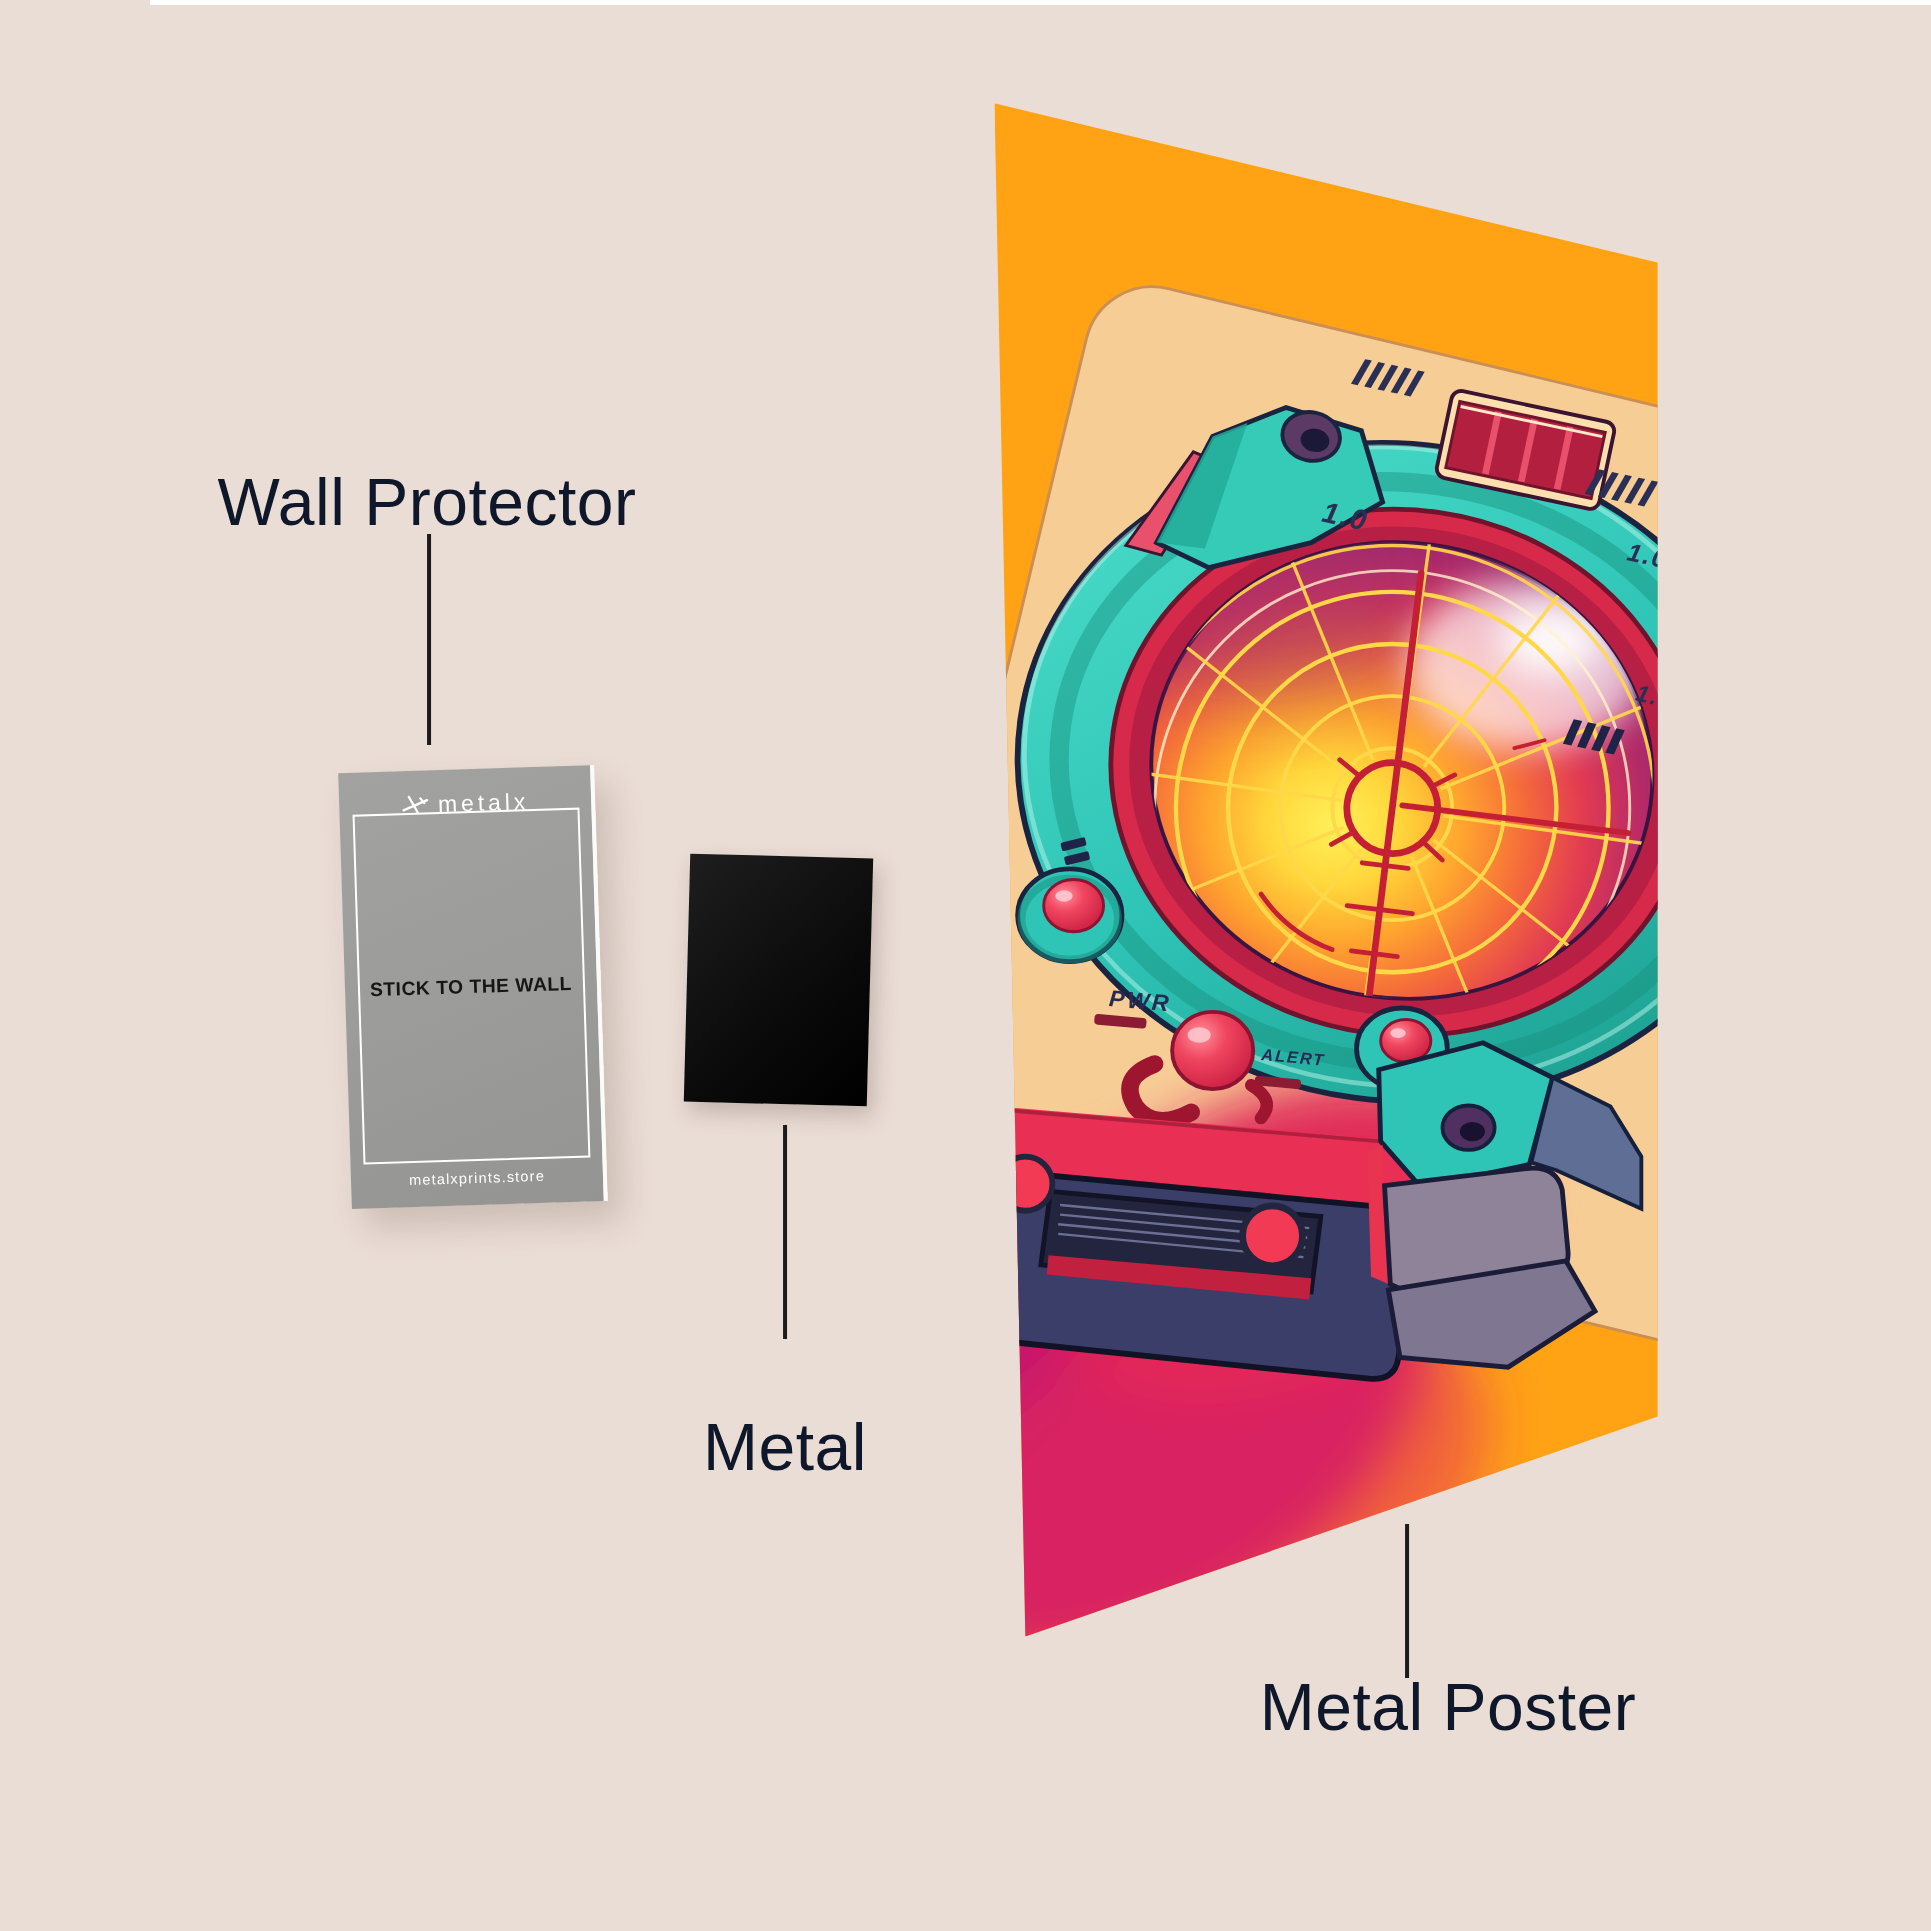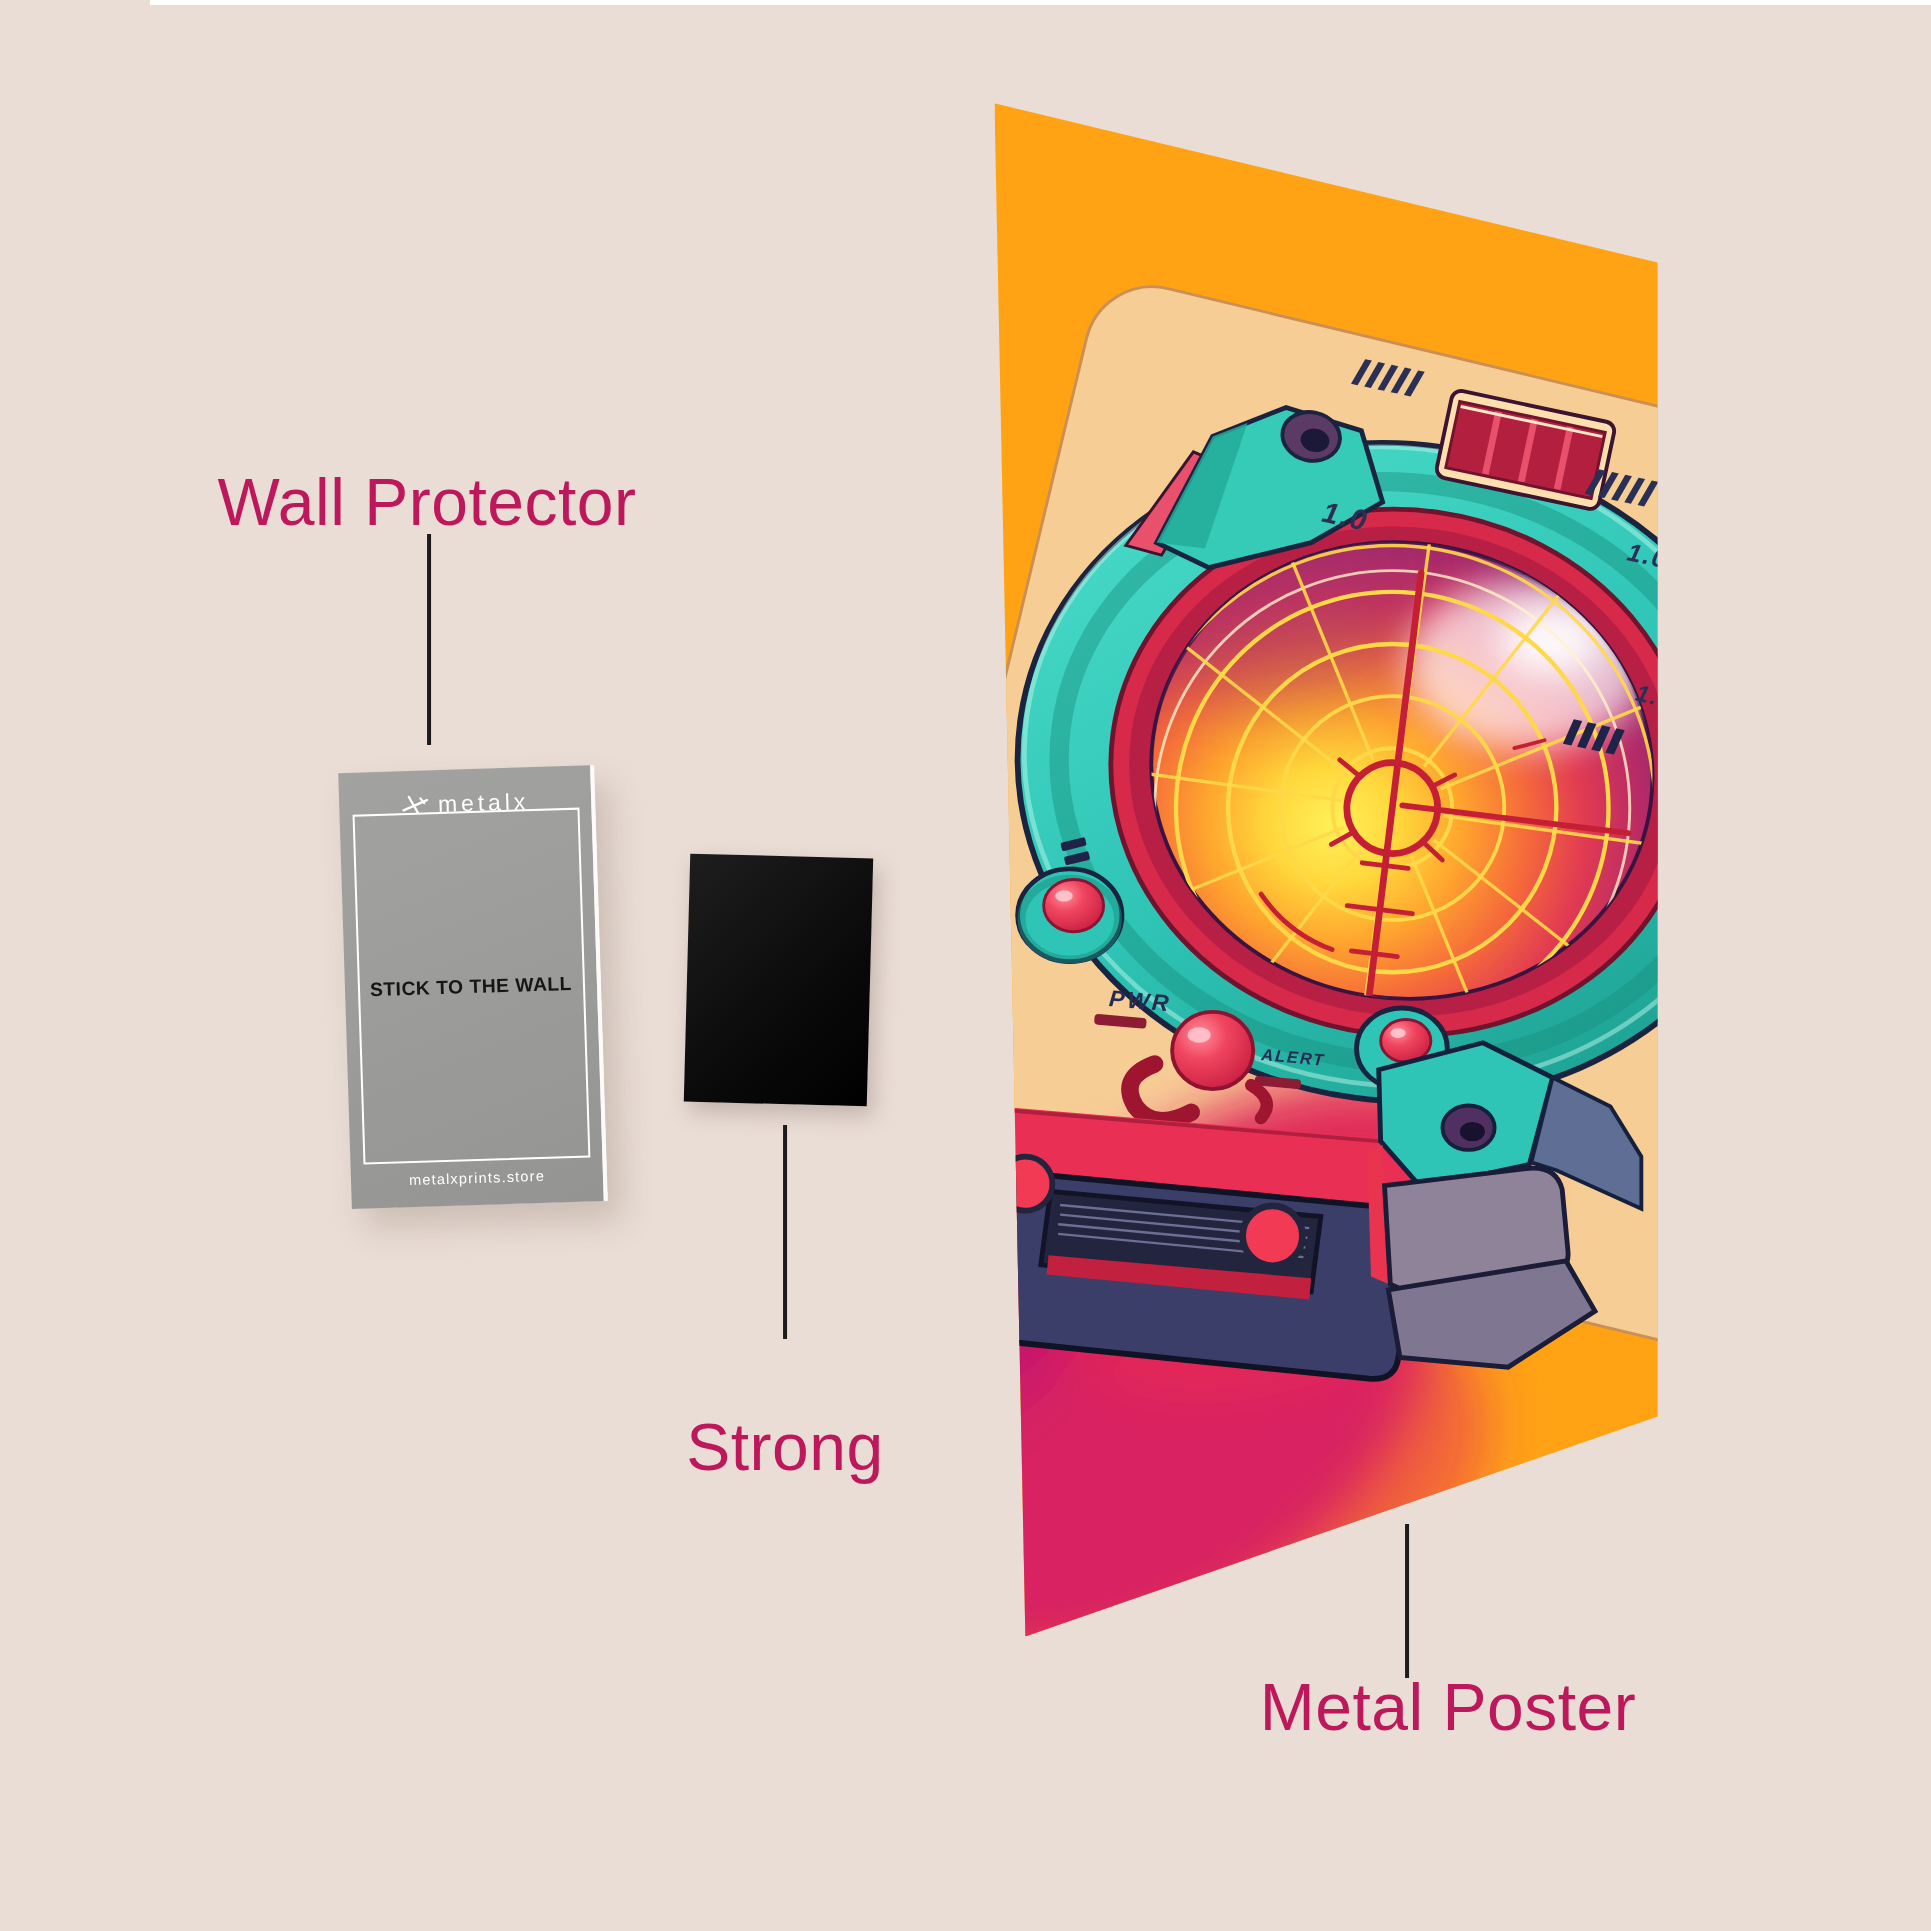--- a/index.html
+++ b/index.html
@@ -1,19 +1,19 @@
 <!DOCTYPE html>
 <html><head>
 <meta charset="utf-8">
 <style>
   html,body{margin:0;padding:0;background:#EADDD5;}
   .stage{position:relative;width:1931px;height:1931px;background:#EADDD5;overflow:hidden;
          font-family:"Liberation Sans", sans-serif;}
   .top-strip{position:absolute;left:150px;top:0;width:1781px;height:4.8px;background:#FFFFFF;opacity:.95;}
-  .label{position:absolute;transform:translateX(-50%);font-size:66px;line-height:1.14;color:#be185d;
+  .label{position:absolute;transform:translateX(-50%);font-size:66px;line-height:1.14;color:#0f172a;
          letter-spacing:0.5px;text-align:center;font-weight:500;white-space:pre-line;}
   .leader{position:absolute;width:3.9px;background:#1c1c1c;transform:translateX(-50%);}
   
   .card{position:absolute;left:345px;top:769px;width:252px;height:436px;
         background:linear-gradient(160deg,#A2A2A0 0%,#9B9B99 55%,#949492 100%);
         transform:rotate(-1.8deg);box-shadow:13.5px 19.3px 33px rgba(96,76,66,.22);
         border-right:4.8px solid #FBFBFA;}
   .card-frame{position:absolute;left:12.6px;right:11.6px;top:42px;bottom:44px;border:2.9px solid #FFFFFF;}
   .card-logo{position:absolute;top:21px;left:0;width:100%;text-align:center;color:#FFFFFF;
              font-size:23px;letter-spacing:3.9px;font-weight:500;}
@@ -246,21 +246,21 @@
         <polygon points="1438,1336 1622,1306 1652,1358 1562,1416 1450,1406" fill="#7F7792" stroke="#1A1C38" stroke-width="5"></polygon>
       </g>
     </g>
   </svg>
 
   <div class="label" style="left:427px;top:465px">Wall Protector</div>
   <div class="leader" style="left:429px;top:534px;height:211px"></div>
 
   <div class="leader" style="left:785px;top:1125px;height:214px"></div>
   <div class="label" style="left:785px;top:1335px">
-    <span>Strong</span><br>
+    <span>Metal</span><br>
   </div>
 
   <div class="leader" style="left:1407px;top:1524px;height:154px"></div>
   <div class="label" style="left:1448px;top:1670px">Metal Poster</div>
 
   <div class="card">
     <div class="card-logo">
       <svg width="29" height="21" viewBox="0 0 30 22">
         <g stroke="#FFFFFF" stroke-width="2.4" fill="none" stroke-linecap="round">
           <path d="M2 16 L27 6"></path>

